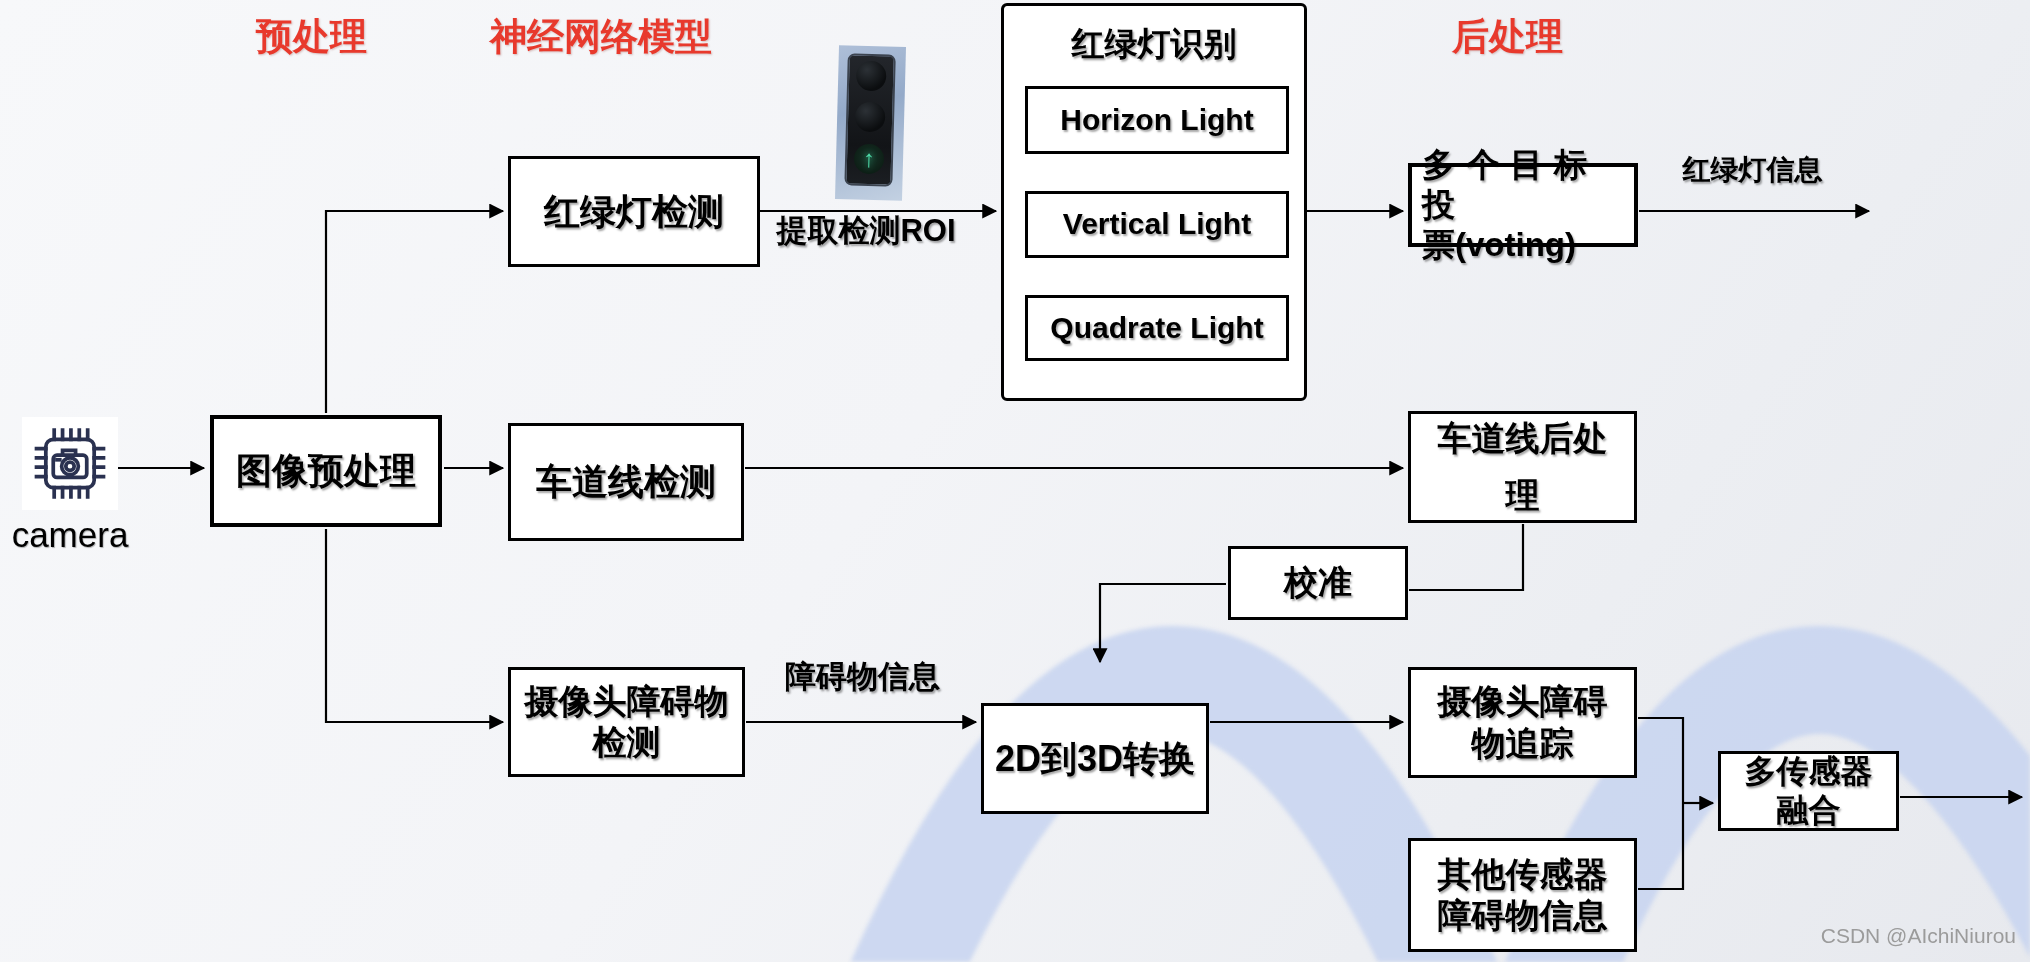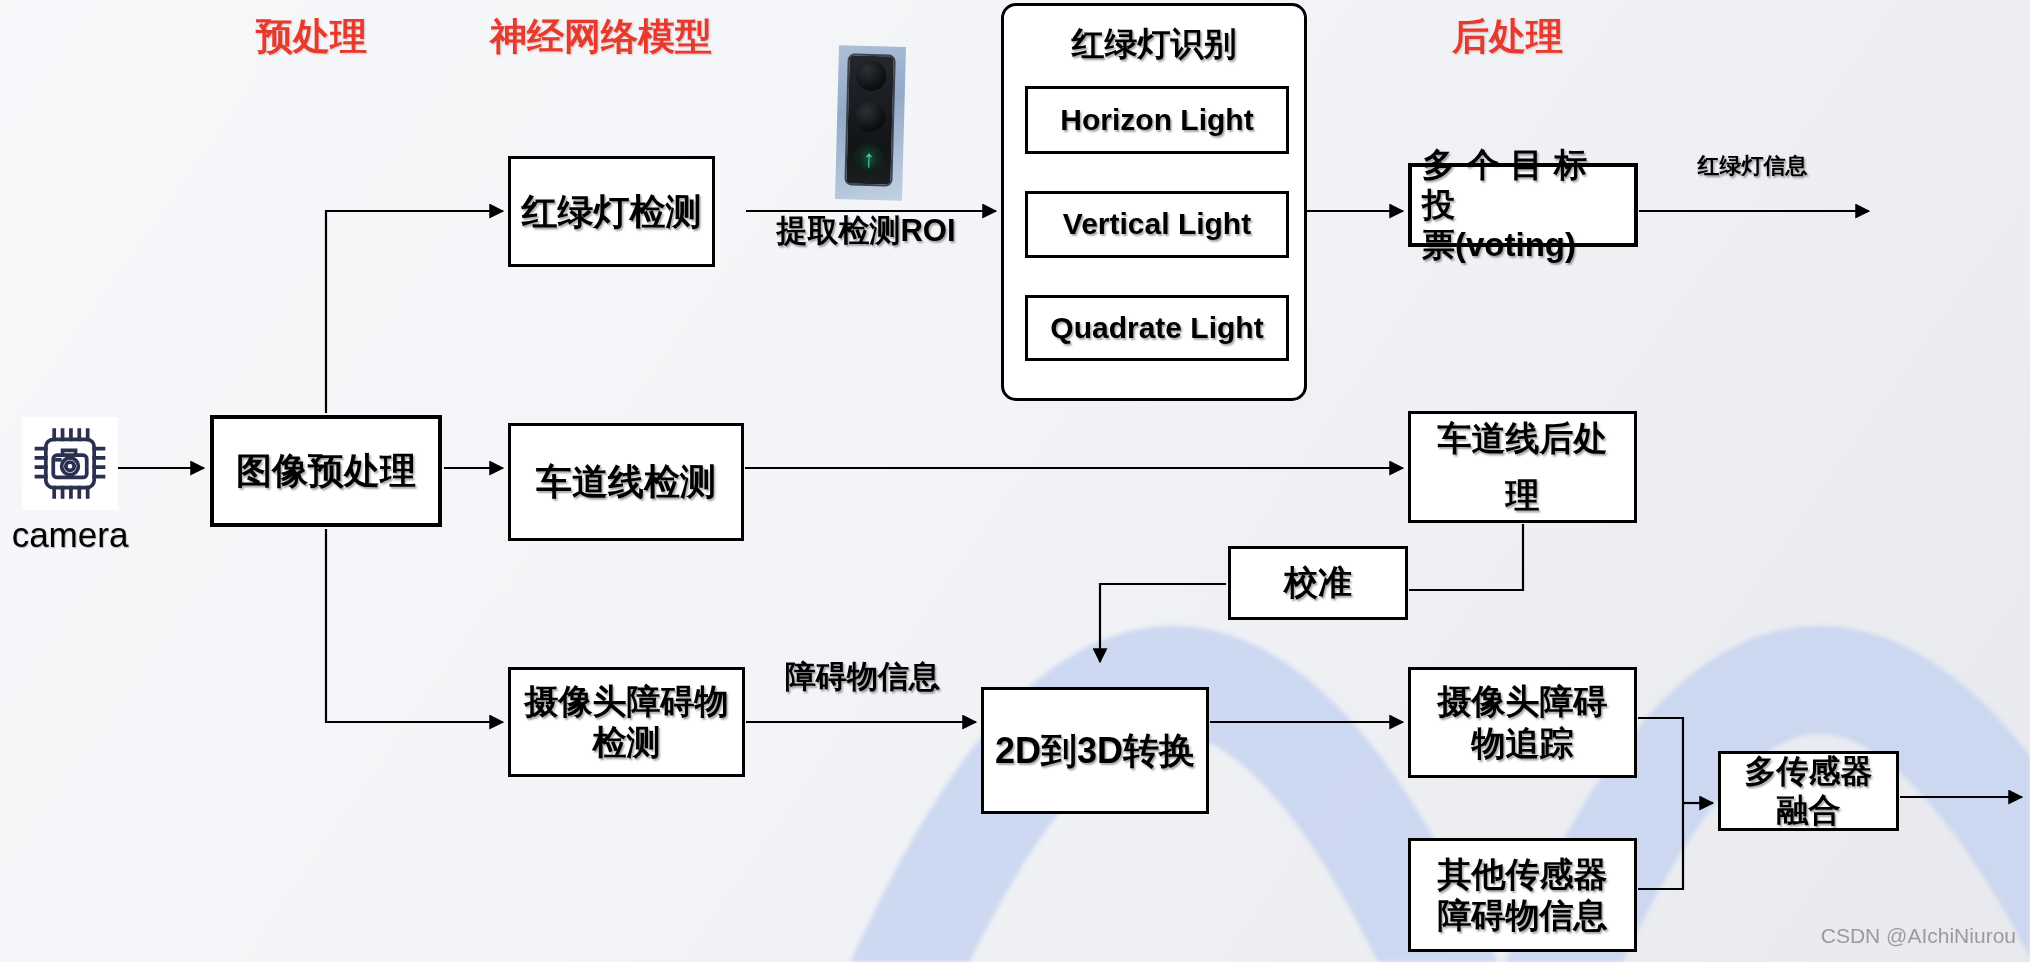--- a/index.html
+++ b/index.html
@@ -36,21 +36,21 @@
     color:#e8392c;white-space:nowrap;
     text-shadow:1px 1px 2px rgba(120,20,10,.25);
   }
   .lbl{
     position:absolute;color:#000;font-weight:600;
     text-align:center;line-height:1.2;white-space:nowrap;
     text-shadow:1.5px 1.5px 2px rgba(0,0,0,.35);
   }
   .group{
     position:absolute;background:#fff;border:3px solid #000;
-    border-radius:15px;box-sizing:border-box;
+    border-radius:6px;box-sizing:border-box;
   }
   .group-title{
     position:absolute;left:0;right:0;top:16px;text-align:center;
     font-size:33px;font-weight:600;text-shadow:1.5px 1.5px 2px rgba(0,0,0,.35);
   }
   .spread{letter-spacing:11px;margin-right:-11px;}
   .watermark{
     position:absolute;left:1790px;top:924px;width:226px;
     text-align:right;font-size:21px;color:#9b9b9b;font-weight:400;
     text-shadow:none;
@@ -137,21 +137,21 @@
       <div class="lamp green" style="top:88px;">
           <span>↑</span>
         </div>
     </div>
   </div>
 
   <div class="box thick" style="left:210px;top:415px;width:232px;height:112px;font-size:36px;">
     <span>图像预处理</span>
   </div>
 
-  <div class="box" style="left:508px;top:156px;width:207px;height:111px;font-size:36px;">
+  <div class="box" style="left:508px;top:156px;width:252px;height:111px;font-size:36px;">
     <span>红绿灯检测</span>
   </div>
 
   <div class="box" style="left:508px;top:411px;width:236px;height:118px;font-size:36px;margin-top:12px;">
     <span>车道线检测</span>
   </div>
 
   <div class="box" style="left:508px;top:667px;width:237px;height:110px;font-size:34px;">
     <span>摄像头障碍物</span>
     <span>检测</span>
@@ -177,38 +177,38 @@
 
   <div class="box" style="left:1408px;top:411px;width:229px;height:112px;font-size:34px;gap:16px;">
     <span>车道线后处</span>
     <span>理</span>
   </div>
 
   <div class="box" style="left:1228px;top:546px;width:180px;height:74px;font-size:34px;">
     <span>校准</span>
   </div>
 
-  <div class="box" style="left:981px;top:687px;width:228px;height:127px;font-size:36px;">
+  <div class="box" style="left:981px;top:703px;width:228px;height:111px;font-size:36px;">
     <span>2D到3D转换</span>
   </div>
 
   <div class="box" style="left:1408px;top:667px;width:229px;height:111px;font-size:34px;">
     <span>摄像头障碍</span>
     <span>物追踪</span>
   </div>
 
   <div class="box" style="left:1408px;top:838px;width:229px;height:114px;font-size:34px;">
     <span>其他传感器</span>
     <span>障碍物信息</span>
   </div>
 
   <div class="box" style="left:1718px;top:751px;width:181px;height:80px;font-size:32px;">
     <span>多传感器</span>
     <span>融合</span>
   </div>
 
   <div class="lbl" style="left:760px;top:212px;width:212px;font-size:31px;">提取检测ROI</div>
   <div class="lbl" style="left:765px;top:658px;width:195px;font-size:31px;">障碍物信息</div>
-  <div class="lbl" style="left:1650px;top:153px;width:205px;font-size:22px;">红绿灯信息</div>
+  <div class="lbl" style="left:1650px;top:153px;width:205px;font-size:28px;">红绿灯信息</div>
 
   <div class="watermark">CSDN @AIchiNiurou</div>
 
 </div>
 
 </body></html>

